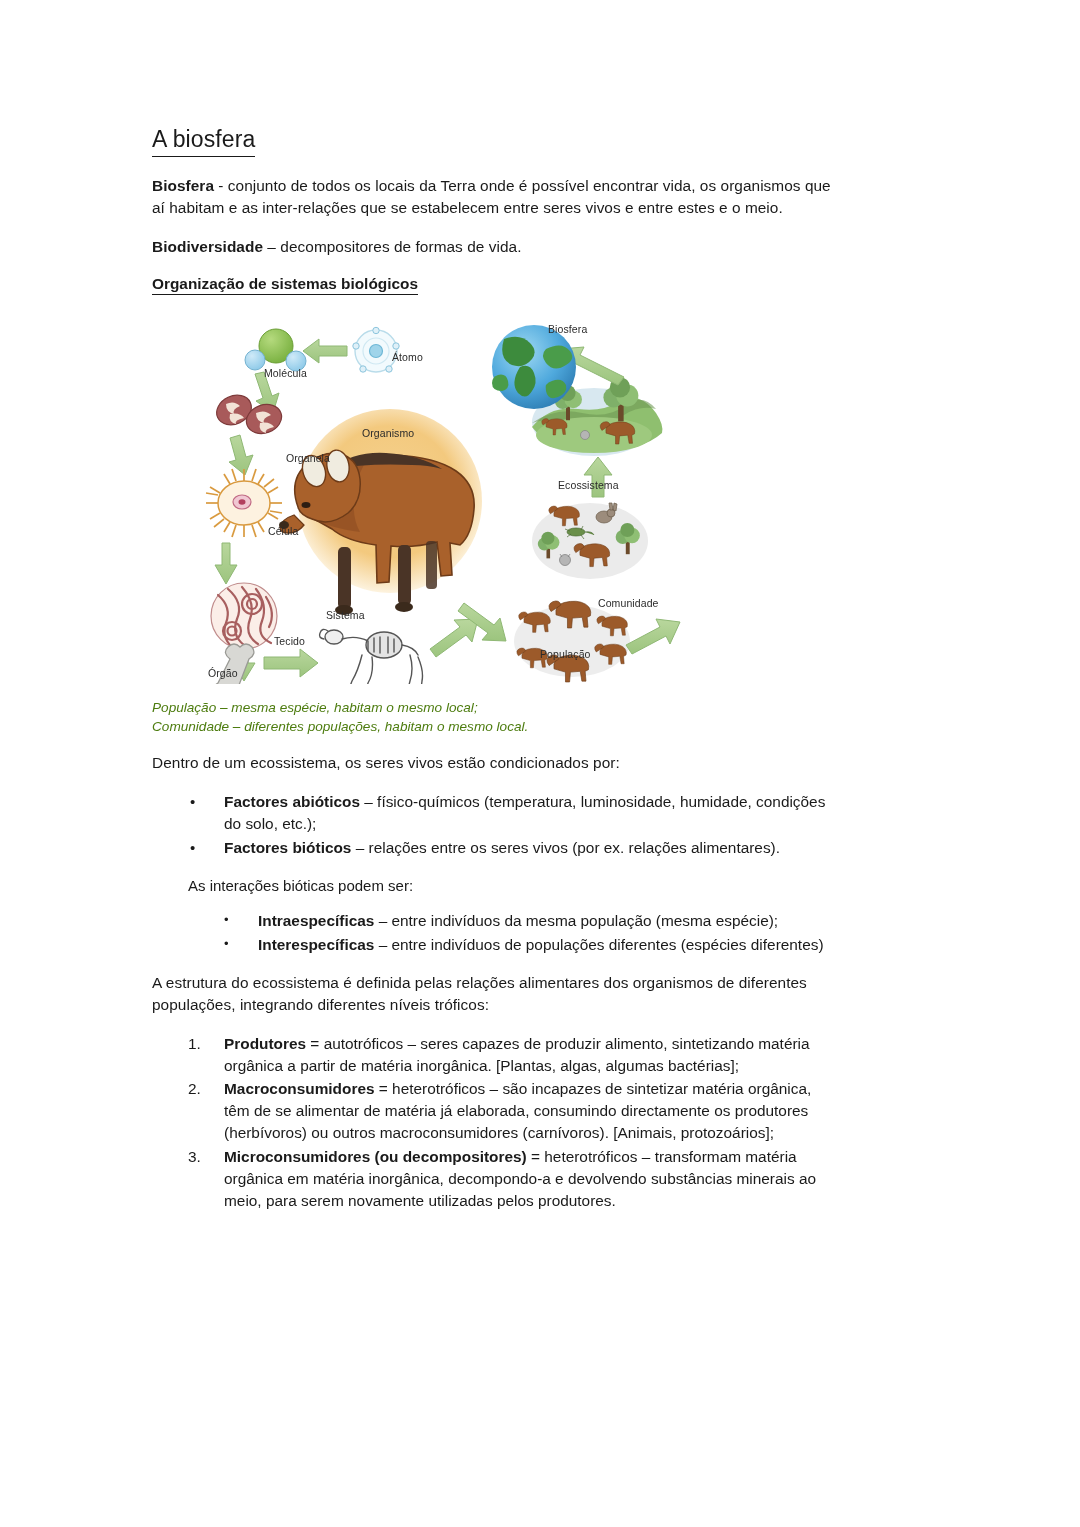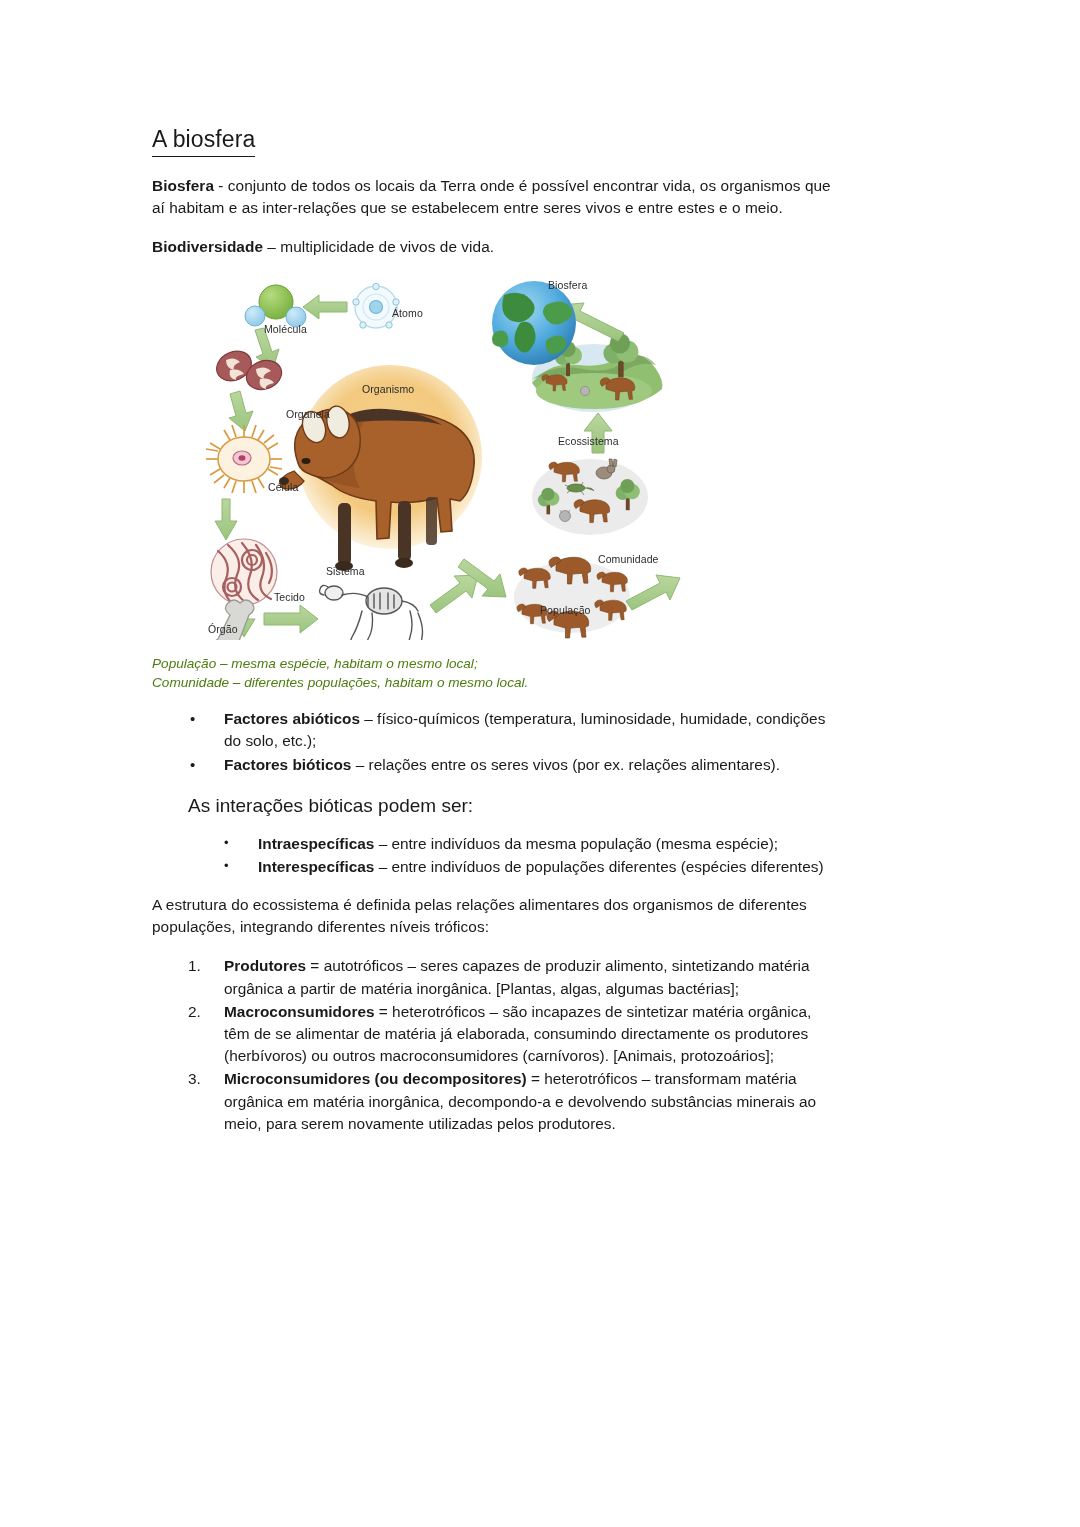--- a/index.html
+++ b/index.html
@@ -113,45 +113,48 @@
   .lvlnum .marker {
     position: absolute;
     left: 36px;
     top: 0;
     font-size: 15.4px;
     line-height: 1.44;
   }
   li b { font-weight: 700; }
 
   p.indent-para {
-    font-size: 19px;
+    font-size: 15px;
     line-height: 1.44;
     margin: 0 0 14px 0;
     padding-left: 36px;
   }
   .after-bullets { margin-top: 14px; }
 </style>
 </head>
 <body>
 
 <div class="page">
 
   <span class="title-wrap">
     <h1 class="doc-title">A biosfera</h1>
   </span>
 
   <p class="para">
     <b>Biosfera</b><span> - conjunto de todos os locais da Terra onde é possível encontrar vida, os organismos que aí habitam e as inter-relações que se estabelecem entre seres vivos e entre estes e o meio.</span>
   </p>
 
   <p class="para">
-    <b>Biodiversidade</b><span> – multiplicidade de vivos de vida.</span>
+    <b>Biodiversidade</b><span> – decompositores de formas de vida.</span>
   </p>
 
 
+  <span class="subhead-wrap">
+    <h2 class="sub-head">Organização de sistemas biológicos</h2>
+  </span>
 
   <div class="diagram">
     <svg width="500" height="365" viewBox="0 0 500 365">
       <defs>
         <radialGradient id="halo" cx="50%" cy="45%" r="55%">
           <stop offset="0%" stop-color="#f5d28f"></stop>
           <stop offset="65%" stop-color="#f3c97e"></stop>
           <stop offset="100%" stop-color="#fdf3df"></stop>
         </radialGradient>
         <radialGradient id="earthg" cx="38%" cy="32%" r="72%">
@@ -436,20 +439,21 @@
     <span class="dg-label" style="left:396px; top:278px;text-align:right;">Comunidade</span>
     <span class="dg-label" style="left:356px; top:160px;text-align:center;">Ecossistema</span>
     <span class="dg-label" style="left:346px; top:4px;">Biosfera</span>
   </div>
 
   <div class="caption">
     <div>População – mesma espécie, habitam o mesmo local;</div>
     <div>Comunidade – diferentes populações, habitam o mesmo local.</div>
   </div>
 
+  <p class="para">Dentro de um ecossistema, os seres vivos estão condicionados por:</p>
 
   <ul class="bullets">
     <li class="bullet-item lvl1">
       <span class="marker">•</span>
       <b>Factores abióticos</b><span> – físico-químicos (temperatura, luminosidade, humidade, condições do solo, etc.);</span>
     </li>
     <li class="bullet-item lvl1">
       <span class="marker">•</span>
       <b>Factores bióticos</b><span> – relações entre os seres vivos (por ex. relações alimentares).</span>
     </li>

